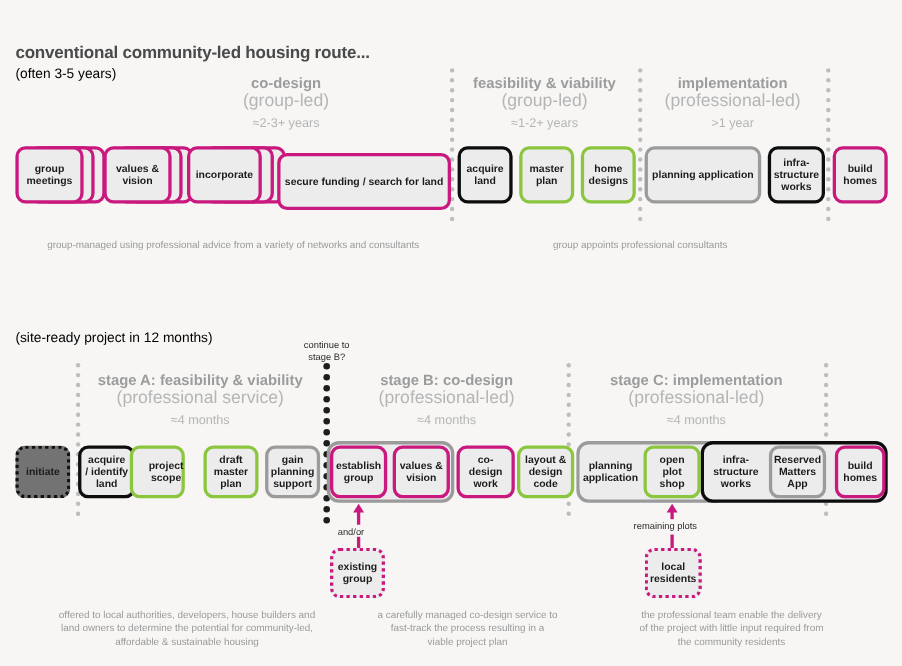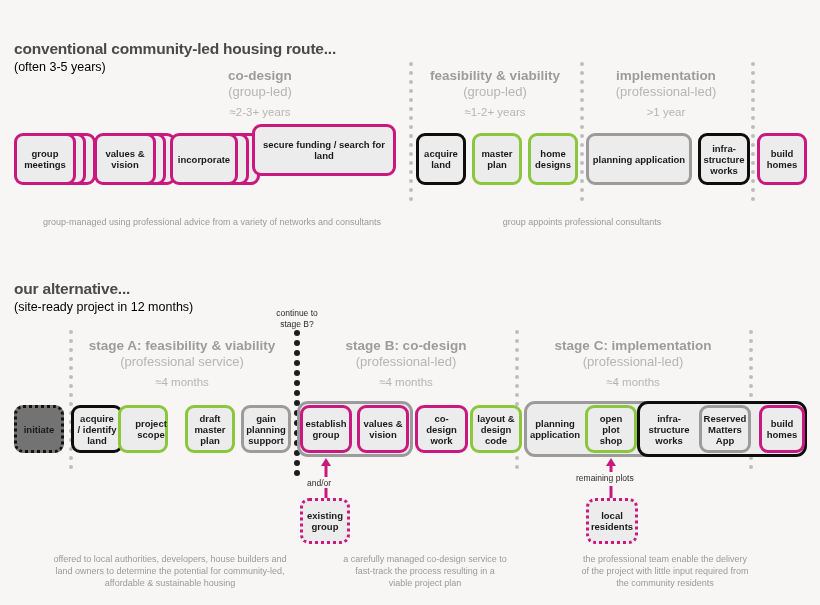--- a/index.html
+++ b/index.html
@@ -19,21 +19,21 @@
     position:absolute; font-size:15.5px; font-weight:bold; color:#4a4a4a;
     letter-spacing:-0.2px; white-space:nowrap;
   }
   .main-sub {
     position:absolute; font-size:12.5px; color:#000000; white-space:nowrap;
   }
 
   
   .phase { position:absolute; text-align:center; }
   .phase .p-title { font-size:13.5px; font-weight:bold; color:#9c9c9c; line-height:16px; white-space:nowrap;}
-  .phase .p-sub   { font-size:13px;  color:#b5b5b5; line-height:16px; white-space:nowrap;}
+  .phase .p-sub   { font-size:16px;  color:#b5b5b5; line-height:16px; white-space:nowrap;}
   .phase .p-dur   { font-size:11.5px;color:#b5b5b5; line-height:16px; margin-top:4px; white-space:nowrap;}
 
   
   .vdiv { position:absolute; width:4px; }
   .vdiv i {
     display:block; width:4px; height:4px; border-radius:50%;
     background:#bdbdbd; margin-bottom:5px;
   }
   .vdiv.dark { width:6px; }
   .vdiv.dark i { width:6px; height:6px; background:#1d1d1d; margin-bottom:4px; }
@@ -185,34 +185,33 @@
     <div class="layer" style="left:12px; width:60px;"></div>
     <div class="face" style="width:62px;">values &amp;<br>vision</div>
   </div>
 
   <div class="stack" style="left:170px; top:133px; width:90px; height:52px;">
     <div class="layer" style="left:26px; width:64px;"></div>
     <div class="layer" style="left:15px; width:64px;"></div>
     <div class="face" style="width:68px;">incorporate</div>
   </div>
 
-  <div class="box pink" style="left:252px; top:124px; width:144px; height:52px;">secure funding / search for land</div>
+  <div class="box pink" style="left:252px; top:139px; width:158px; height:52px;">secure funding / search for land</div>
 
   <div class="box black" style="left:416px; top:133px; width:50px; height:52px;">acquire<br>land</div>
   <div class="box green" style="left:472px; top:133px; width:50px; height:52px;">master<br>plan</div>
   <div class="box green" style="left:528px; top:133px; width:50px; height:52px;">home<br>designs</div>
 
   <div class="box grey" style="left:586px; top:133px; width:106px; height:52px;">planning application</div>
   <div class="box black" style="left:698px; top:133px; width:52px; height:52px;">infra-<br>structure<br>works</div>
   <div class="box pink" style="left:757px; top:133px; width:50px; height:52px;">build<br>homes</div>
 
   <div class="caption" style="left:14px; top:216px; width:396px;">group-managed using professional advice from a variety of networks and consultants</div>
   <div class="caption" style="left:414px; top:216px; width:336px;">group appoints professional consultants</div>
 
-  <div class="main-title" style="left:14px; top:280px;">our alternative...</div>
   <div class="main-sub" style="left:14px; top:300px;">(site-ready project in 12 months)</div>
 
   <div class="small-note" style="left:262px; top:308px; width:70px;">continue to<br>stage B?</div>
 
   <div class="vdiv" style="left:69px; top:330px;">
       <i></i>
       <i></i>
       <i></i>
       <i></i>
       <i></i>

